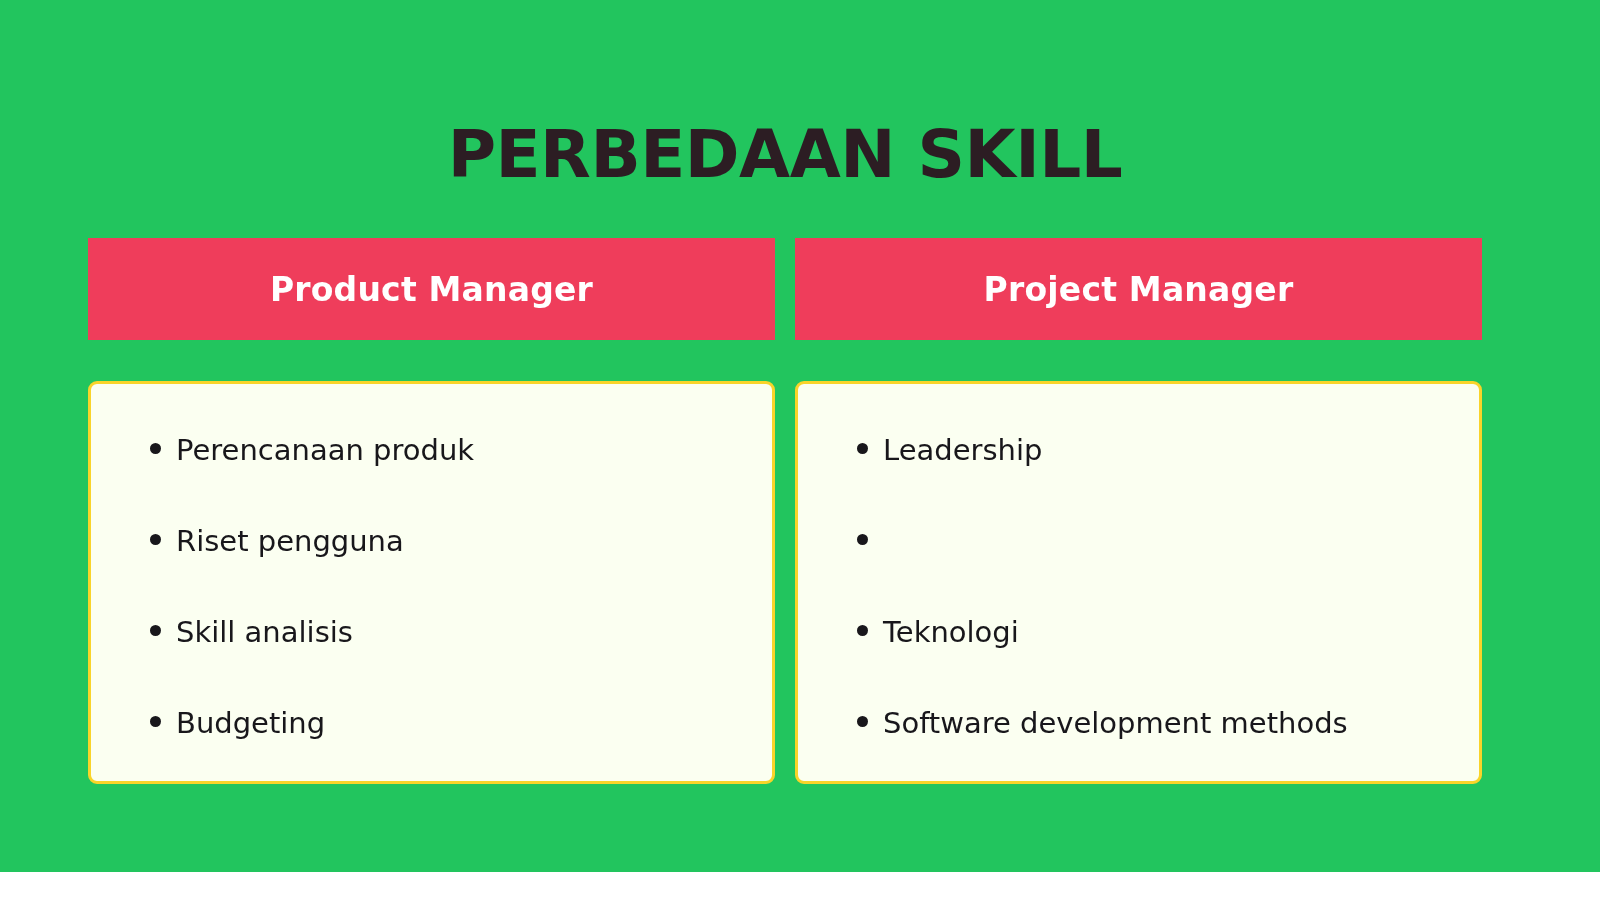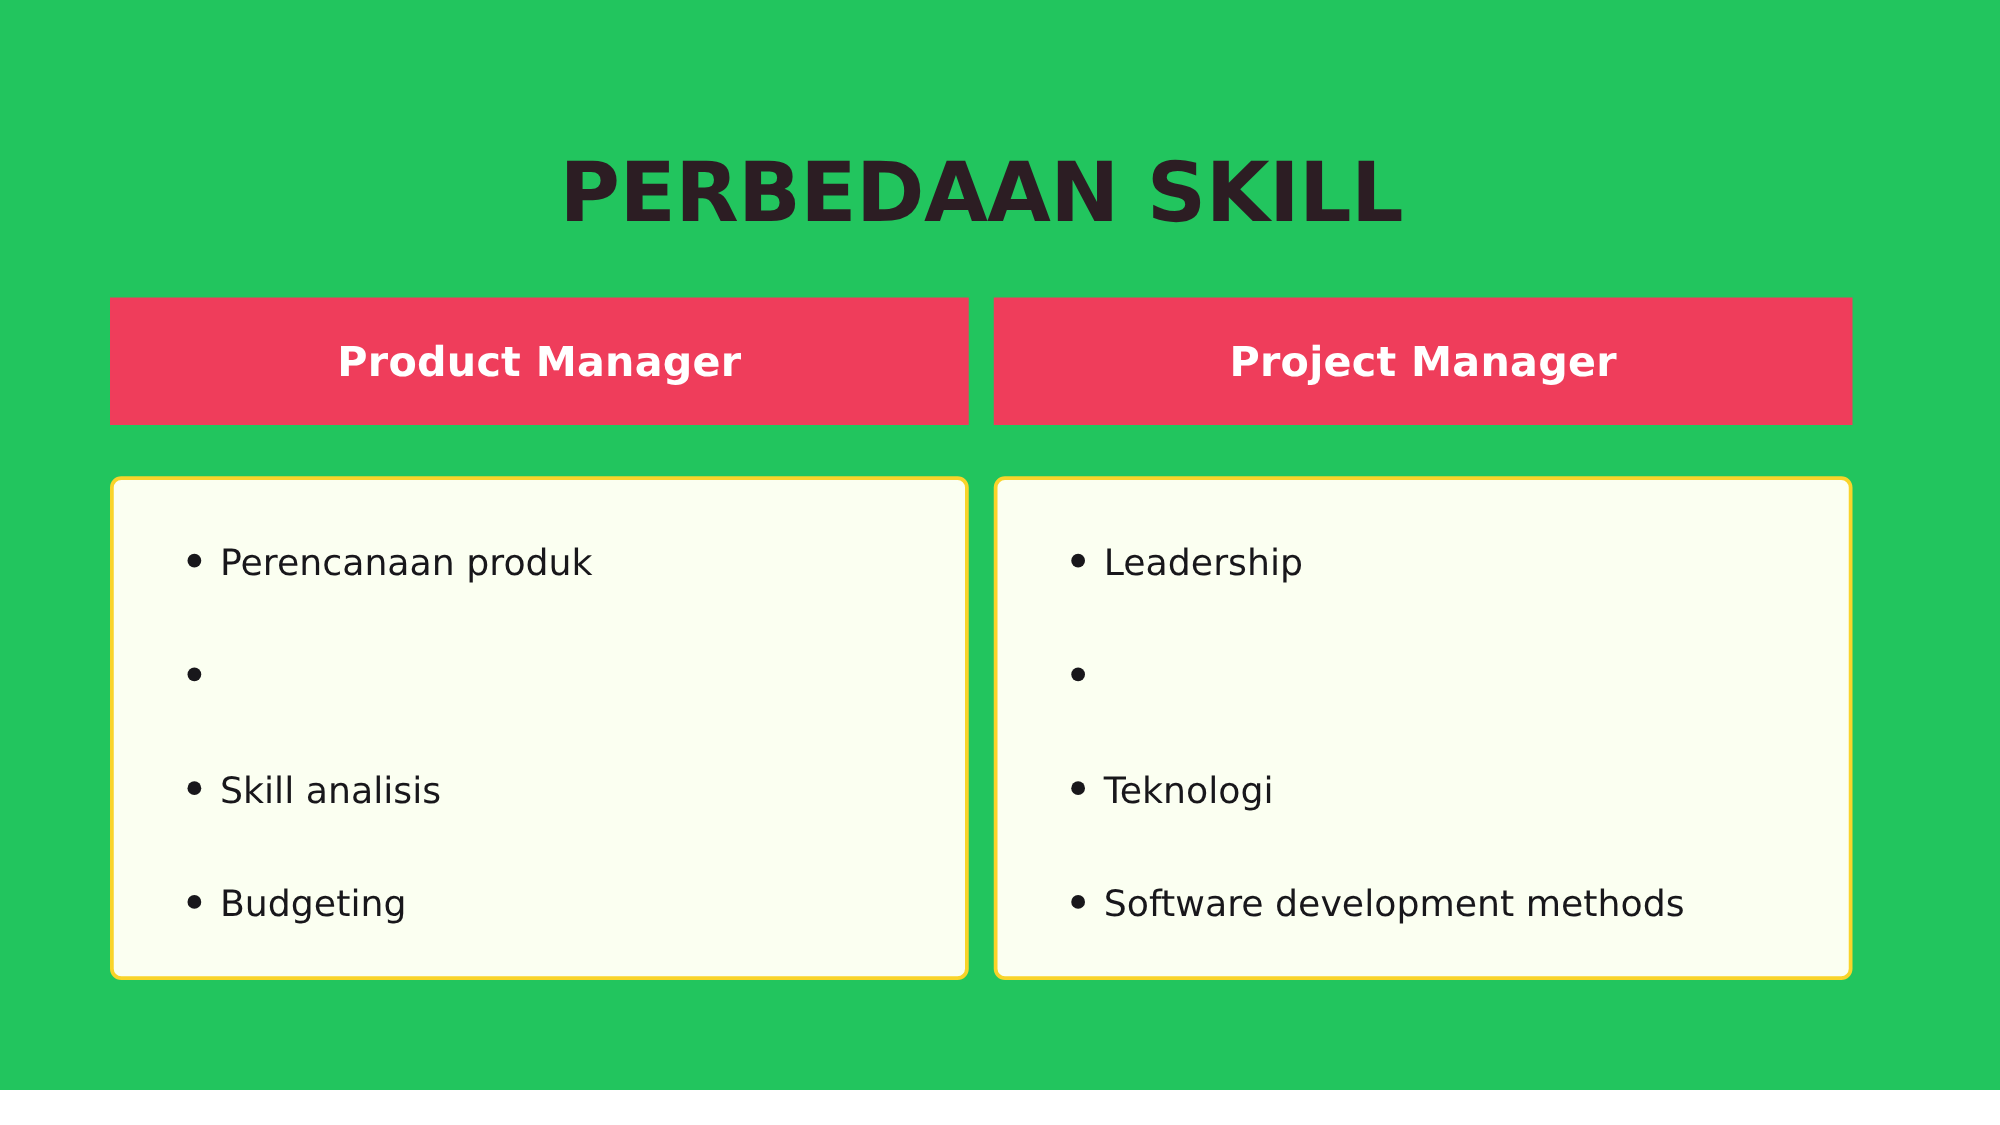--- a/index.html
+++ b/index.html
@@ -139,20 +139,21 @@
         <span class="col-header-label">Product Manager</span>
       </div>
       <div class="col-body">
         <ul class="skill-list">
           <li class="skill-item">
             <span class="skill-bullet"></span>
             <span class="skill-text">Perencanaan produk</span>
           </li>
           <li class="skill-item">
             <span class="skill-bullet"></span>
+            <span class="skill-text">Riset pengguna</span>
           </li>
           <li class="skill-item">
             <span class="skill-bullet"></span>
             <span class="skill-text">Skill analisis</span>
           </li>
           <li class="skill-item">
             <span class="skill-bullet"></span>
             <span class="skill-text">Budgeting</span>
           </li>
         </ul>

